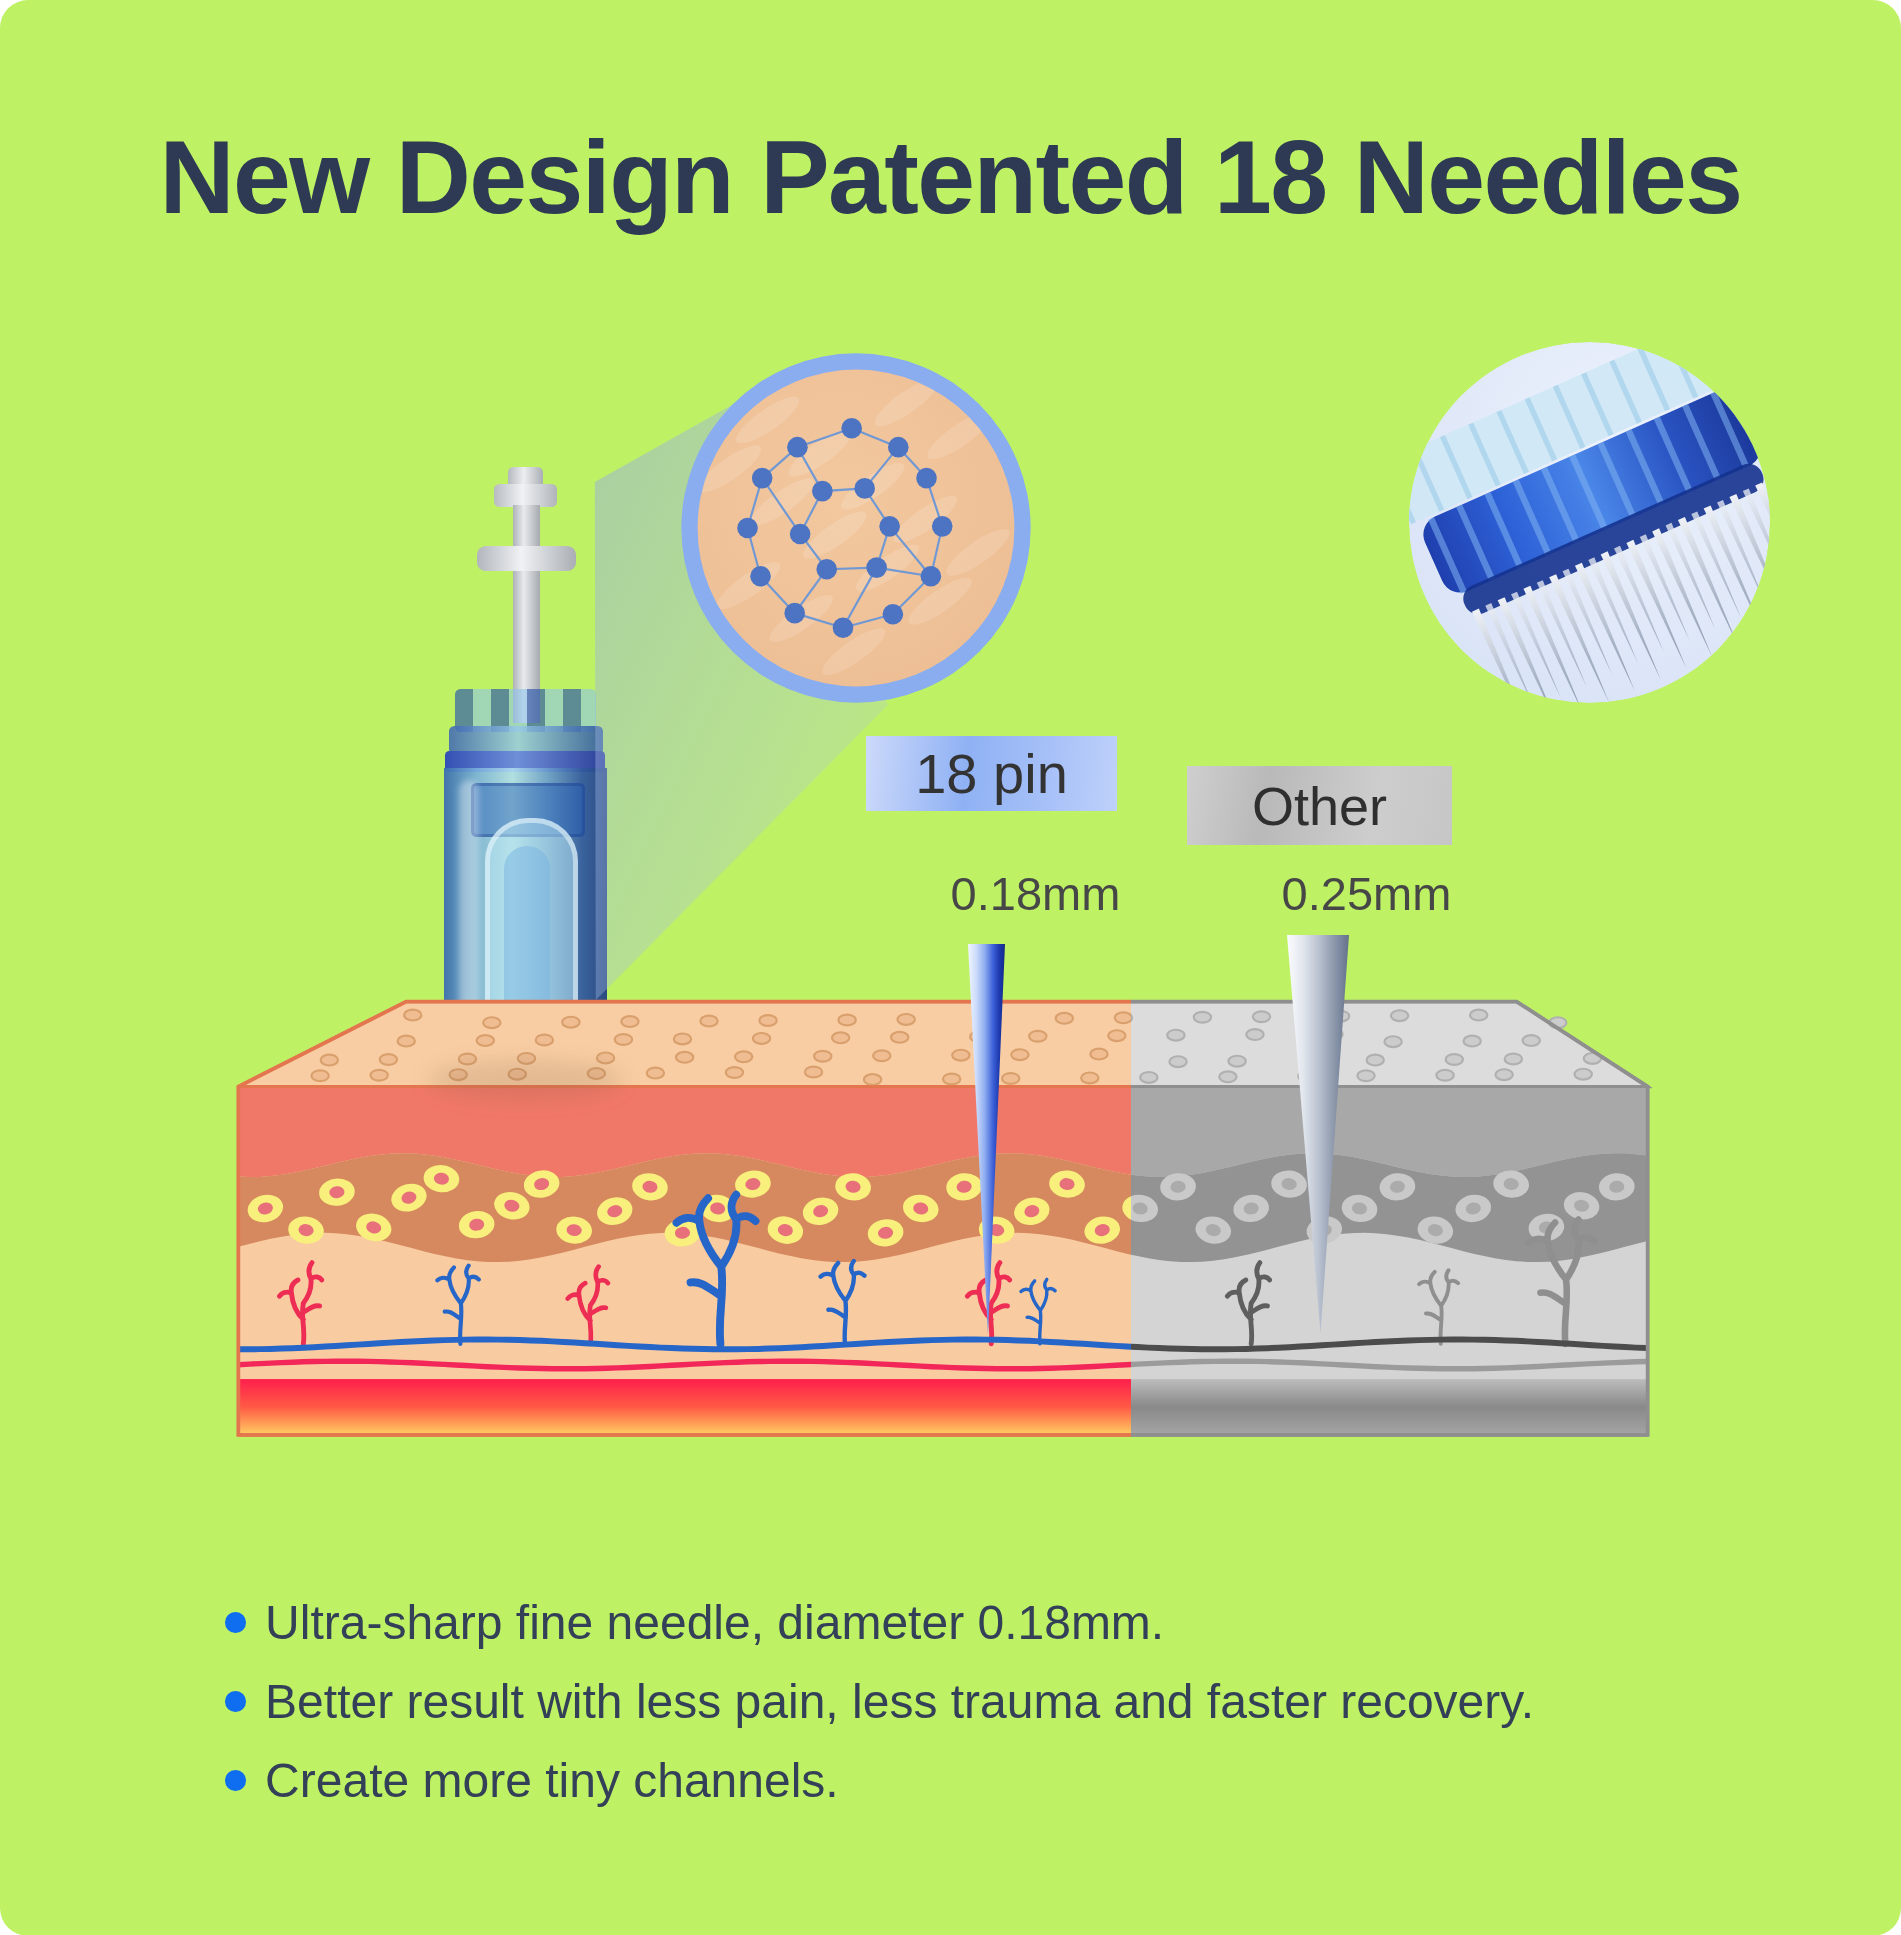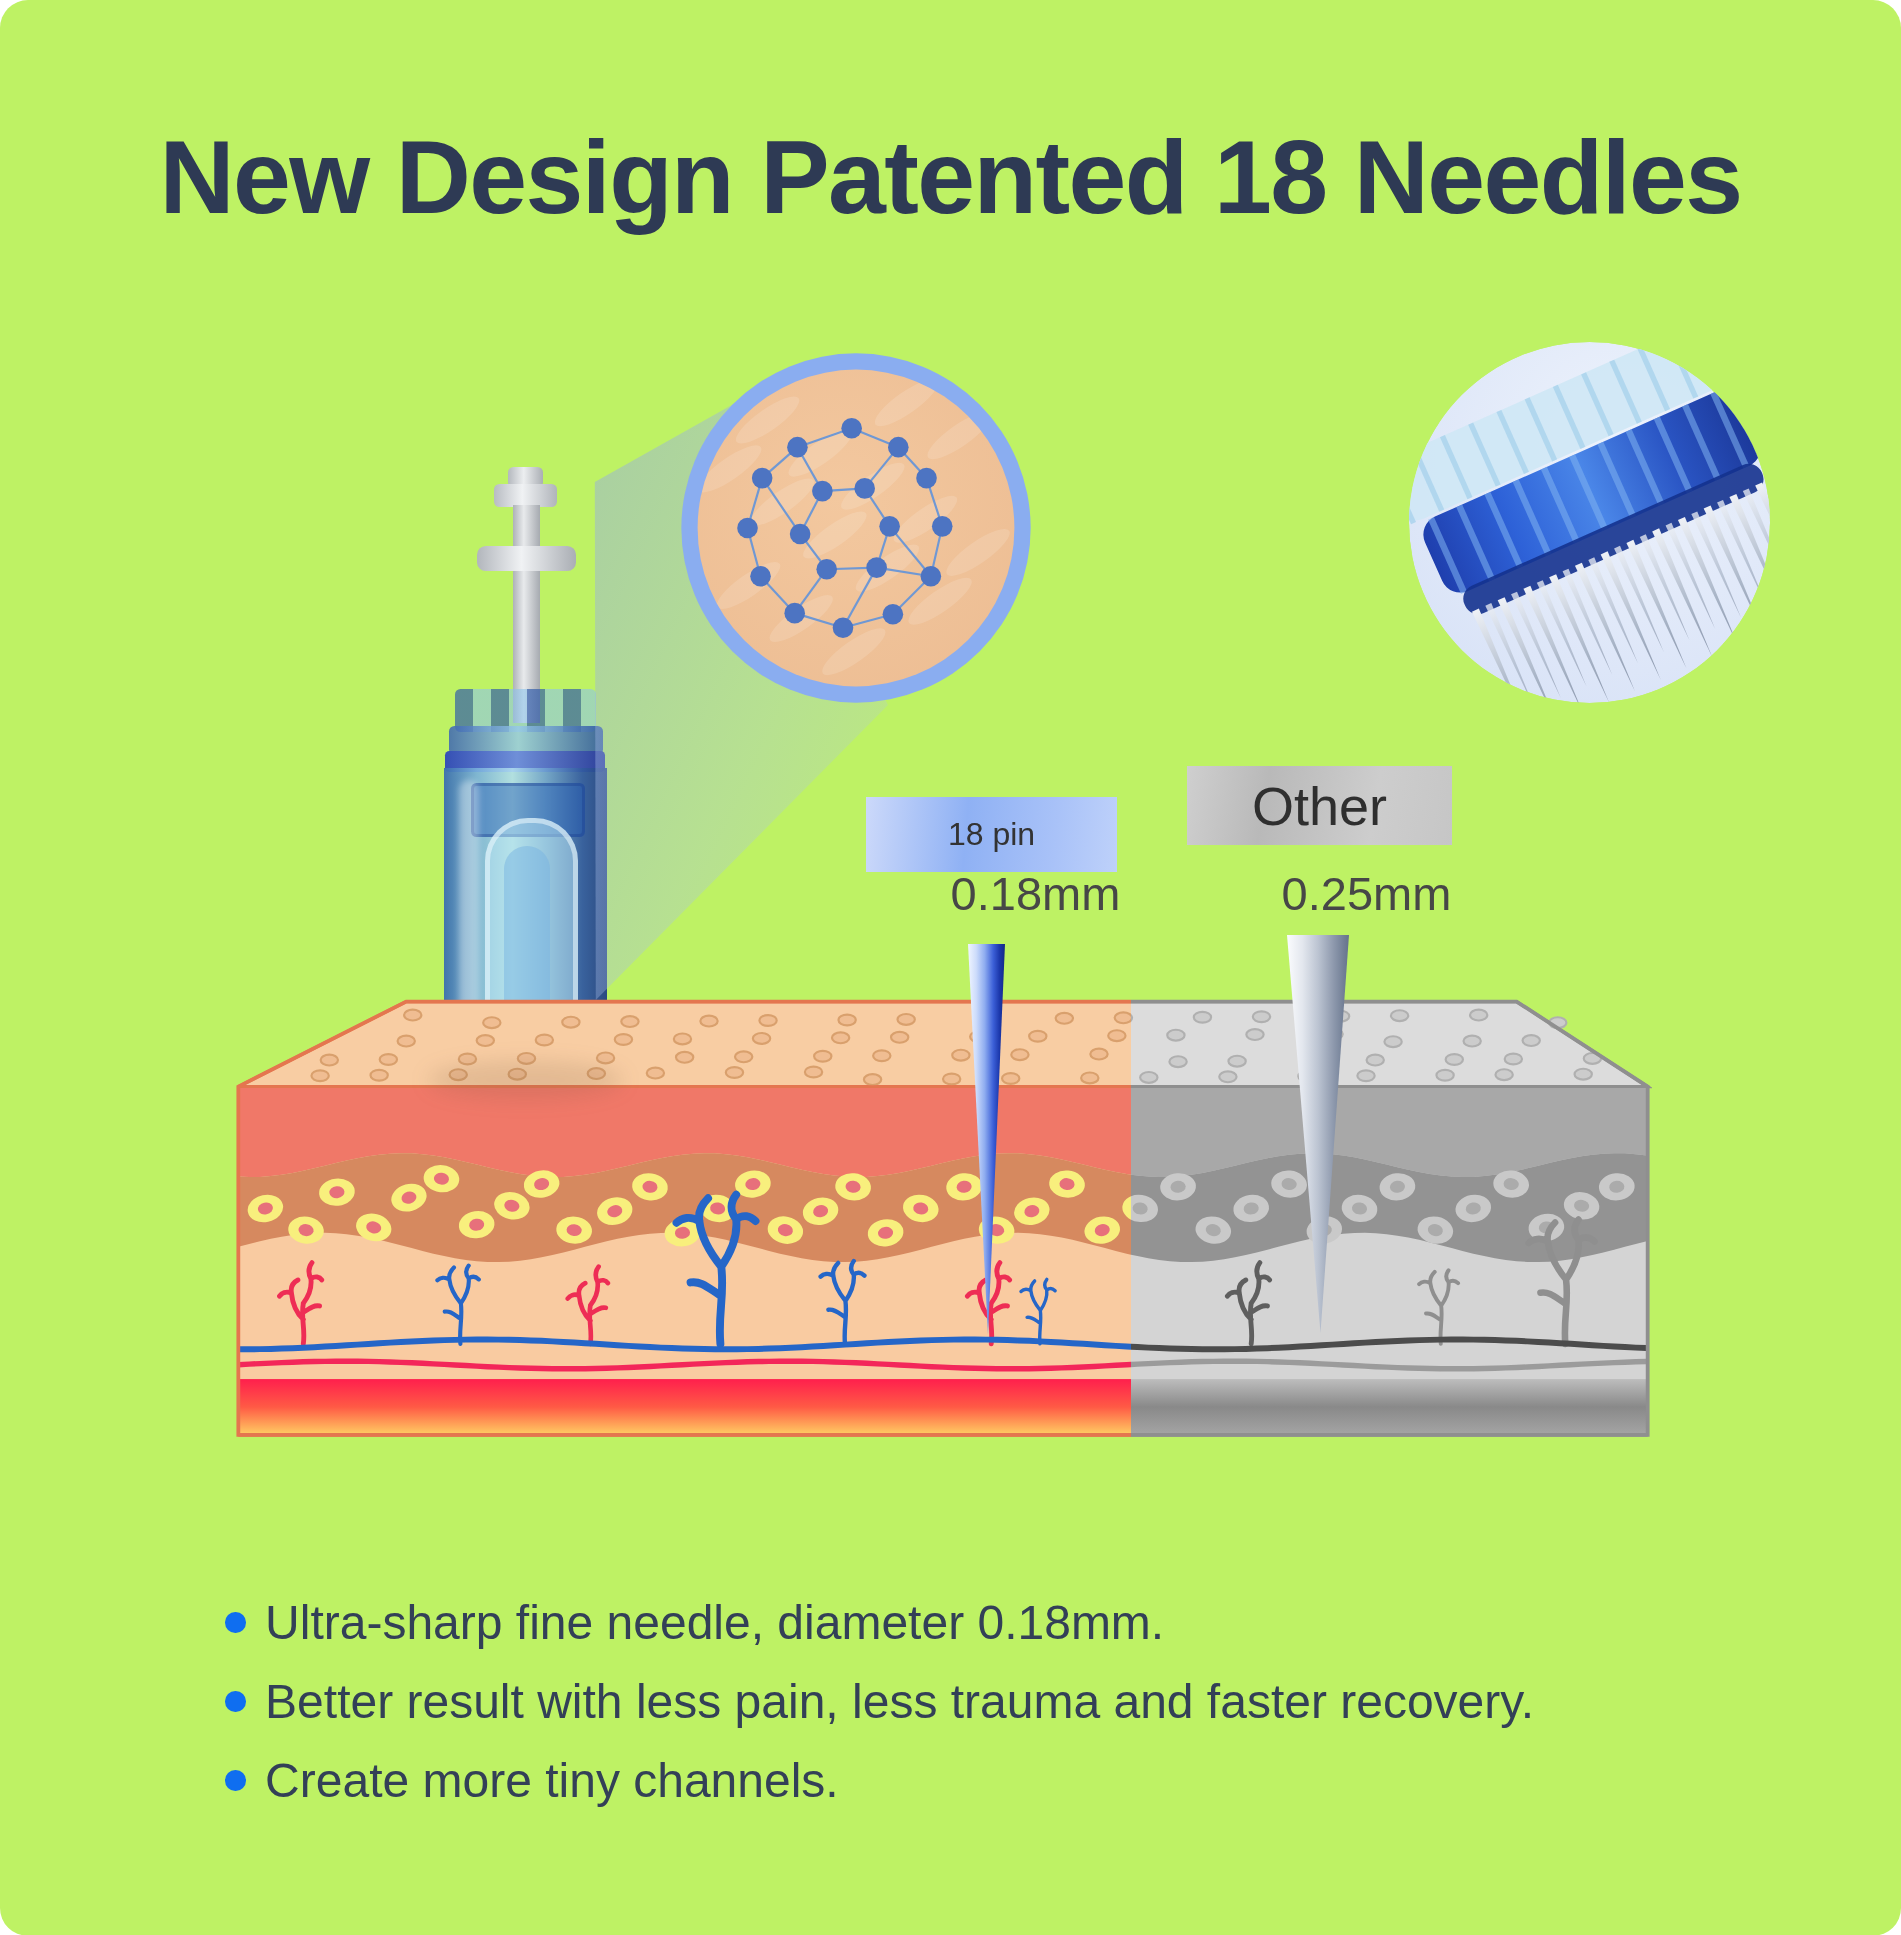--- a/index.html
+++ b/index.html
@@ -50,21 +50,21 @@
                background:linear-gradient(90deg,rgba(70,120,185,.92),rgba(150,200,235,.85) 45%,rgba(45,85,155,.92));}
   .d-notch    {top:1054px;width:31px;height:30px;border-radius:16.3px 16.3px 0 0;background:#f8cda3;}
   .d-notch.n1 {left:475px;} .d-notch.n2{left:545px;}
   .d-shine    {left:459px;top:780px;width:19.5px;height:244px;border-radius:10.8px;background:rgba(255,255,255,.35);filter:blur(3.3px);}
   .d-shadow   {left:428px;top:1061px;width:195px;height:38px;border-radius:50%;background:rgba(120,90,60,.16);filter:blur(9.8px);z-index:3;}
   
   .circle-dots{left:677px;top:349px;width:358px;height:358px;z-index:5;}
   .circle-head{left:1409px;top:342px;width:361px;height:361px;z-index:5;}
   
   .label-box{z-index:6;display:flex;align-items:center;justify-content:center;color:#333;font-weight:500;}
-  .label-18pin{left:866px;top:797px;width:251px;height:75px;font-size:32px;
+  .label-18pin{left:866px;top:736px;width:251px;height:75px;font-size:56px;
      background:linear-gradient(95deg,#ccd9fa 0%,#8fb1f4 40%,#a9c2f8 75%,#bed1fa 100%);}
   .label-other{left:1187px;top:766px;width:265px;height:79px;font-size:54px;color:#2f2f2f;
      background:linear-gradient(100deg,#cfcfcf 0%,#b9b9b9 30%,#cdcdcd 70%,#c6c6c6 100%);}
   .size-text{z-index:6;text-align:center;font-size:47px;color:#474747;}
   .size-18pin{left:910px;top:866px;width:251px;}
   .size-other{left:1234px;top:866px;width:265px;}
   
   .bullets{left:225px;top:1583px;width:1571px;z-index:6;text-align:center;}
   .bullet-row{display:flex;align-items:center;height:79px;}
   .bullet-dot{width:20.6px;height:20.6px;border-radius:50%;flex:0 0 20.6px;margin-right:19.5px;}

